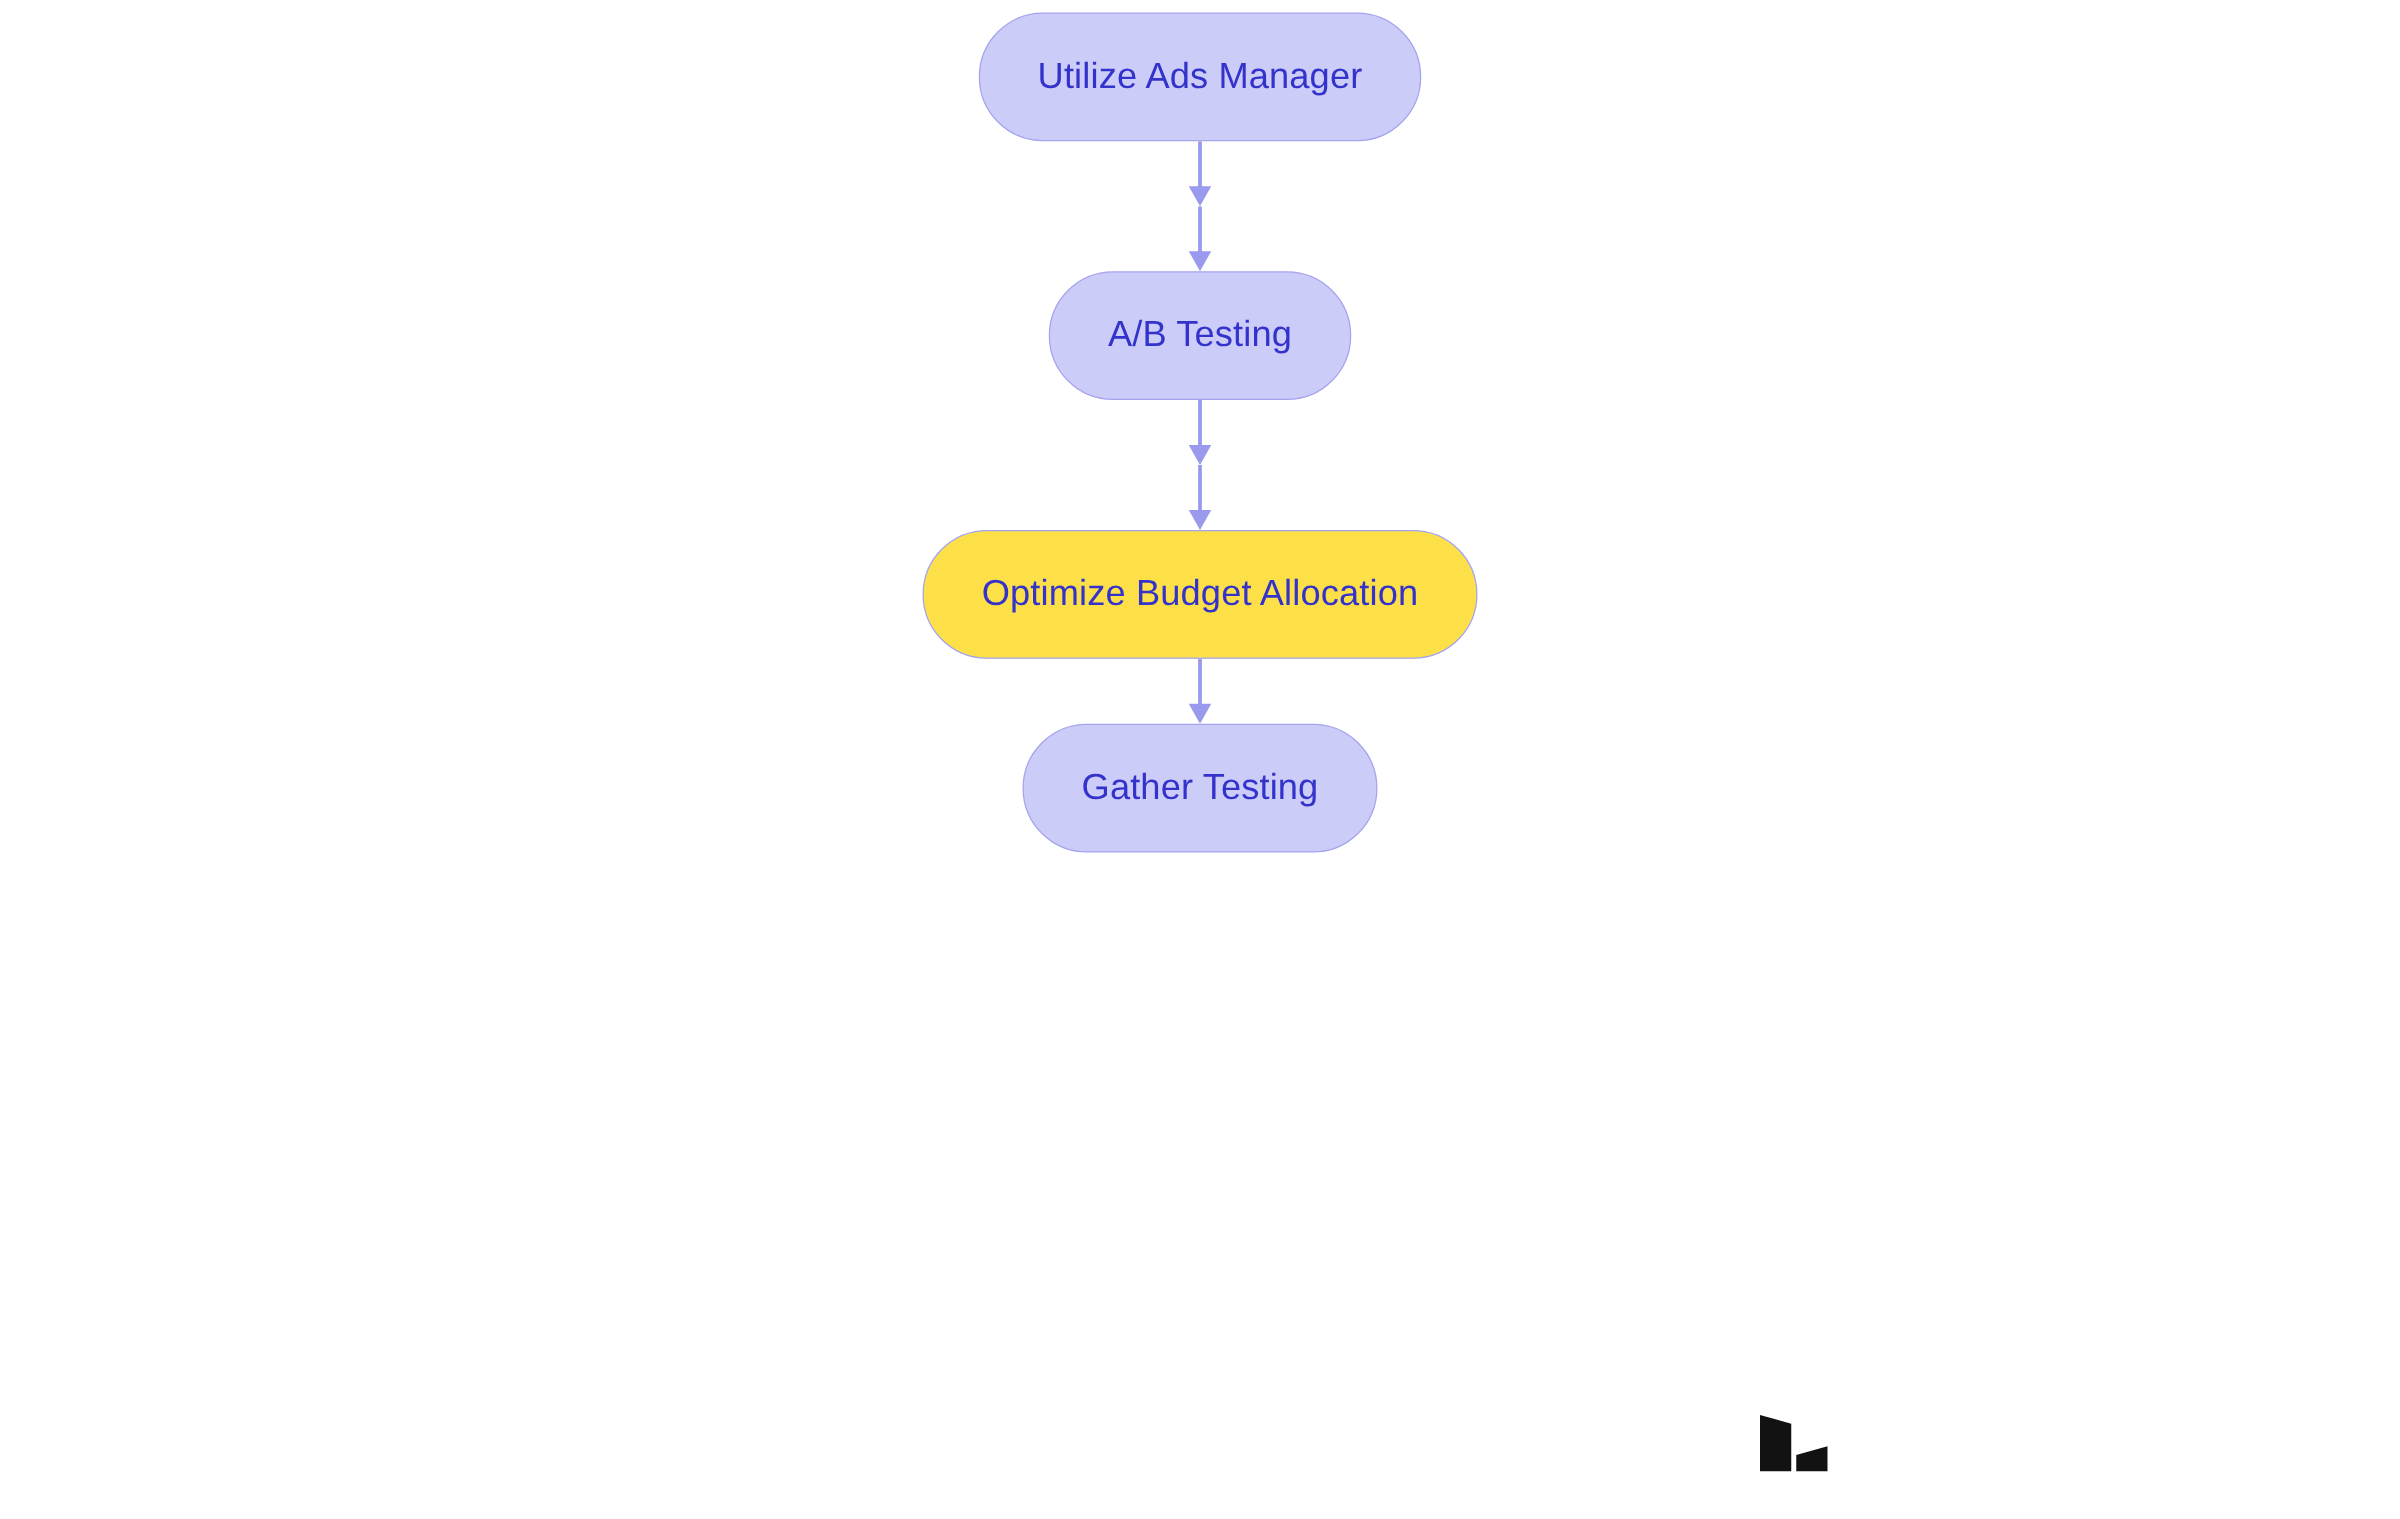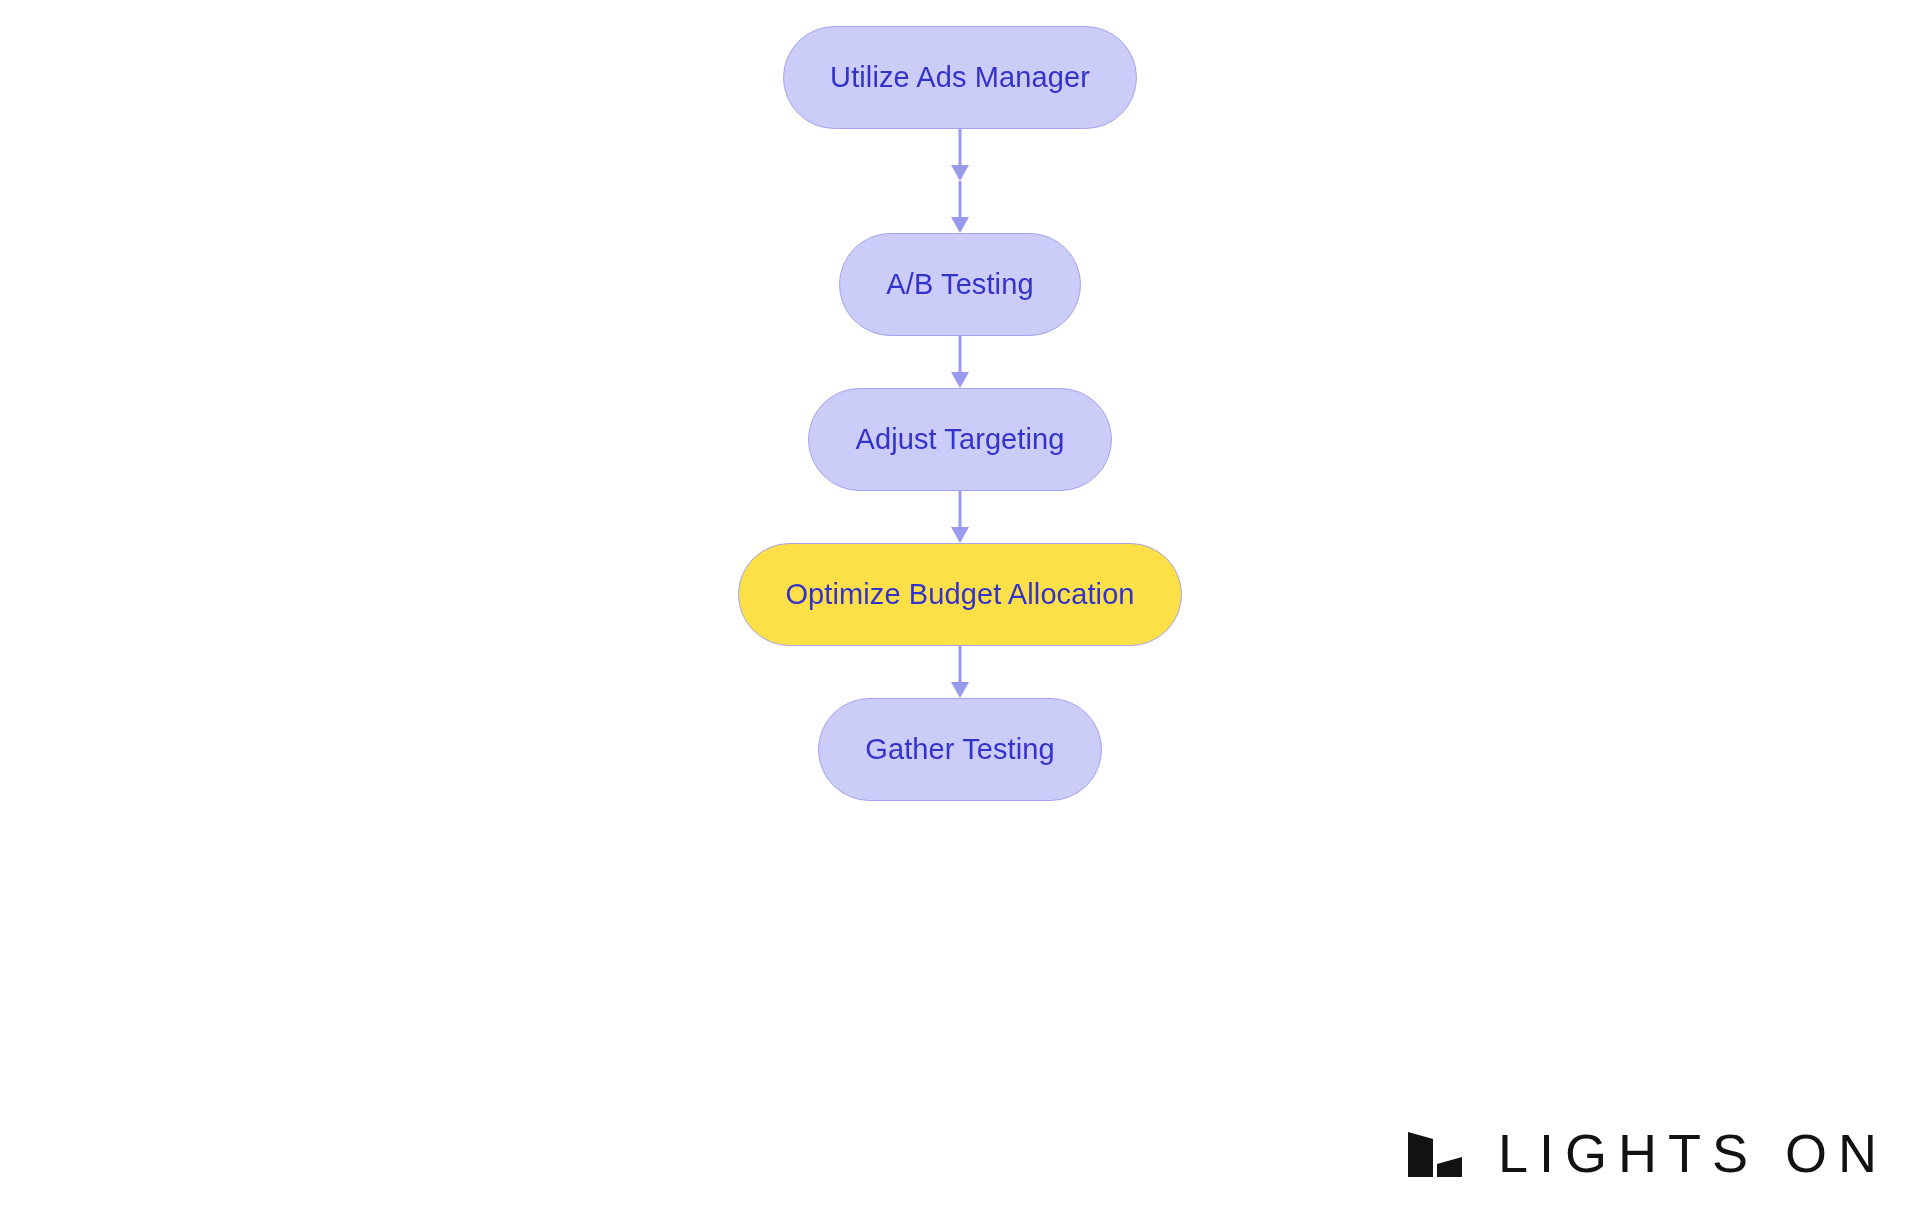--- a/index.html
+++ b/index.html
@@ -86,42 +86,39 @@
     font-weight: 300;
     margin-left: 30px;
     white-space: nowrap;
   }
 </style>
 </head>
 <body>
 
 <div id="flowchart-canvas">
 
-  <div class="flow-column" id="flow-column" style="padding-top: 26px;">
+  <div class="flow-column" id="flow-column" style="padding-top: 10px;">
       <div class="flow-node" style="background: rgb(204, 204, 249); border-color: rgb(163, 163, 238);">
         <span class="flow-node-label" style="color: rgb(51, 51, 204);">Utilize Ads Manager</span>
       </div>
       <svg class="flow-connector" width="30" height="52" viewBox="0 0 30 52">
         <line x1="15" y1="0" x2="15" y2="40" stroke="#9999ee" stroke-width="3"></line>
         <polygon points="6,36 24,36 15,52" fill="#9999ee"></polygon>
       </svg>
       <svg class="flow-connector" width="30" height="52" viewBox="0 0 30 52">
         <line x1="15" y1="0" x2="15" y2="40" stroke="#9999ee" stroke-width="3"></line>
         <polygon points="6,36 24,36 15,52" fill="#9999ee"></polygon>
       </svg>
       <div class="flow-node" style="background: rgb(204, 204, 249); border-color: rgb(163, 163, 238); justify-content: flex-end;">
         <span class="flow-node-label" style="color: rgb(51, 51, 204);">A/B Testing</span>
       </div>
       <svg class="flow-connector" width="30" height="52" viewBox="0 0 30 52">
         <line x1="15" y1="0" x2="15" y2="40" stroke="#9999ee" stroke-width="3"></line>
         <polygon points="6,36 24,36 15,52" fill="#9999ee"></polygon>
       </svg>
-      <div class="flow-node" style="background: rgb(204, 204, 249); border-color: rgb(163, 163, 238);">
-        <span class="flow-node-label" style="color: rgb(51, 51, 204);">Adjust Targeting</span>
-      </div>
       <svg class="flow-connector" width="30" height="52" viewBox="0 0 30 52">
         <line x1="15" y1="0" x2="15" y2="40" stroke="#9999ee" stroke-width="3"></line>
         <polygon points="6,36 24,36 15,52" fill="#9999ee"></polygon>
       </svg>
       <div class="flow-node" style="background: #fde047; border-color: rgb(163, 163, 238);">
         <span class="flow-node-label" style="color: rgb(51, 51, 204);">Optimize Budget Allocation</span>
       </div>
       <svg class="flow-connector" width="30" height="52" viewBox="0 0 30 52">
         <line x1="15" y1="0" x2="15" y2="40" stroke="#9999ee" stroke-width="3"></line>
         <polygon points="6,36 24,36 15,52" fill="#9999ee"></polygon>
@@ -129,16 +126,15 @@
       <div class="flow-node" style="background: rgb(204, 204, 249); border-color: rgb(163, 163, 238);">
         <span class="flow-node-label" style="color: rgb(51, 51, 204);">Gather Testing</span>
       </div>
     </div>
 
   <div id="brand-logo">
     <svg class="logo-mark" viewBox="0 0 62 62" aria-hidden="true">
       <polygon points="2,10 27,17 27,55 2,55" fill="#121212"></polygon>
       <polygon points="31,42 56,35 56,55 31,55" fill="#121212"></polygon>
     </svg>
-    <div class="logo-wordmark">LIGHTS ON</div>
   </div>
 
 </div>
 
 </body></html>

